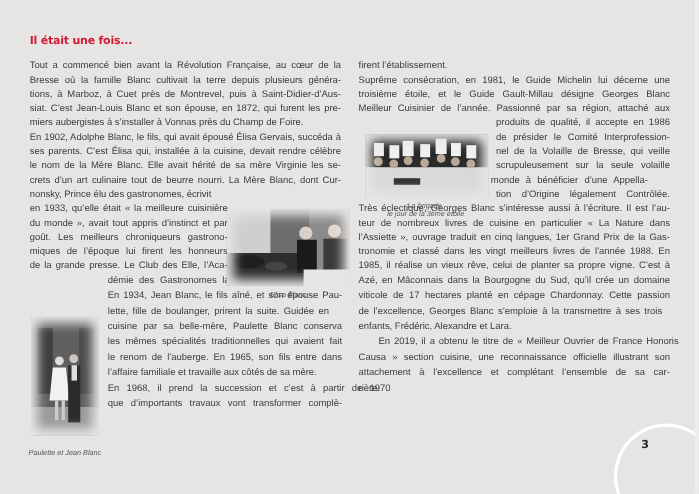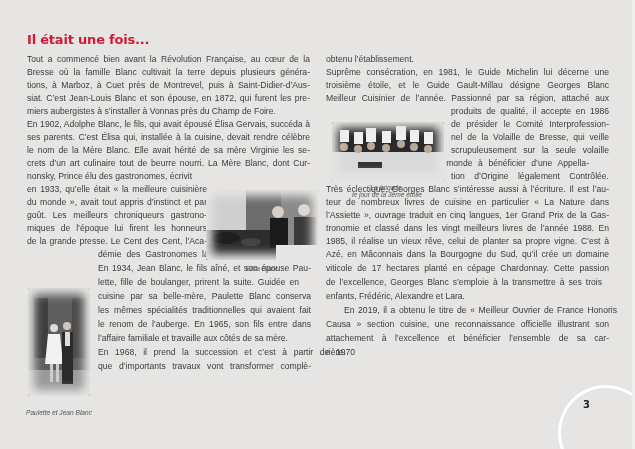--- a/index.html
+++ b/index.html
@@ -7,21 +7,21 @@
     width:635px; height:449px; overflow:hidden;
     background:#e6e5e3;
     font-family:"Liberation Sans", sans-serif;
     color:#3a3a3a;
     position:relative;
   }
   .page { position:absolute; left:0; top:0; width:635px; height:449px; }
   .title {
     position:absolute; left:27px; top:32px;
     font-family:"DejaVu Sans", sans-serif;
-    font-weight:bold; font-size:13px; color:#d21a34; letter-spacing:-0.2px;
+    font-weight:bold; font-size:10px; color:#d21a34; letter-spacing:-0.2px;
   }
   .line {
     position:absolute; font-size:8.6px; line-height:12px; white-space:nowrap;
     color:#3b3b3b;
   }
   .left-col .line { left:27px; }
   .just { display:block; text-align:justify; text-align-last:justify; }
   .photo {
     position:absolute; overflow:hidden;
     border-radius:2px;
@@ -61,21 +61,21 @@
     <span class="line" style="top:105px;left:27px">miers aubergistes à s’installer à Vonnas près du Champ de Foire.</span>
     <span class="line just" style="top:118px;width:283px;left:27px">En 1902, Adolphe Blanc, le fils, qui avait épousé Élisa Gervais, succéda à</span>
     <span class="line just" style="top:131px;width:283px;left:27px">ses parents. C’est Élisa qui, installée à la cuisine, devait rendre célèbre</span>
     <span class="line just" style="top:144px;width:283px;left:27px">le nom de la Mère Blanc. Elle avait hérité de sa mère Virginie les se-</span>
     <span class="line just" style="top:157px;width:283px;left:27px">crets d’un art culinaire tout de beurre nourri. La Mère Blanc, dont Cur-</span>
     <span class="line" style="top:170px;left:27px">nonsky, Prince élu des gastronomes, écrivit</span>
     <span class="line just" style="top:183px;width:180px;left:27px">en 1933, qu’elle était  « la meilleure cuisinière</span>
     <span class="line just" style="top:196px;width:180px;left:27px">du monde », avait tout appris d’instinct et par</span>
     <span class="line just" style="top:209px;width:180px;left:27px">goût. Les meilleurs chroniqueurs gastrono-</span>
     <span class="line just" style="top:222px;width:180px;left:27px">miques de l’époque lui firent les honneurs</span>
-    <span class="line just" style="top:235px;width:180px;left:27px">de la grande presse. Le Cent des Cent, l’Aca-</span>
+    <span class="line just" style="top:235px;width:180px;left:27px">de la grande presse. Le Club des Elle, l’Aca-</span>
     <span class="line just" style="top:248px;width:213px;left:98px">démie des Gastronomes la consacrèrent également.</span>
     <span class="line just" style="top:262px;width:213px;left:98px">En 1934, Jean Blanc, le fils aîné, et son épouse Pau-</span>
     <span class="line just" style="top:276px;width:201px;left:98px">lette, fille de boulanger, prirent la suite. Guidée en</span>
     <span class="line just" style="top:290px;width:213px;left:98px">cuisine par sa belle-mère, Paulette Blanc conserva</span>
     <span class="line just" style="top:304px;width:213px;left:98px">les mêmes spécialités traditionnelles qui avaient fait</span>
     <span class="line just" style="top:318px;width:213px;left:98px">le renom de l’auberge. En 1965, son fils entre dans</span>
     <span class="line" style="top:332px;left:98px">l’affaire familiale et travaille aux côtés de sa mère.</span>
     <span class="line just" style="top:346px;width:257px;left:98px">En 1968, il prend la succession et c’est à partir de 1970</span>
     <span class="line just" style="top:360px;width:213px;left:98px">que d’importants travaux vont transformer complè-</span>
   </div>
@@ -108,42 +108,42 @@
       <rect x="22" y="76" width="3" height="18" fill="#ccc"></rect>
       <rect x="28" y="76" width="3" height="18" fill="#ccc"></rect>
       <circle cx="39" cy="38" r="4" fill="#cfc7bf"></circle>
       <rect x="34" y="44" width="11" height="52" fill="#2b2b2b"></rect>
       <rect x="37" y="44" width="5" height="14" fill="#ddd"></rect>
     </svg>
   </div>
   <div class="caption" style="left:18px;top:409px;width:82px;">Paulette et Jean Blanc</div>
 
   <div class="right-col">
-    <span class="line" style="top:53px;left:326px">obtenu l’établissement.</span>
+    <span class="line" style="top:53px;left:326px">firent l’établissement.</span>
     <span class="line just" style="top:66px;width:283px;left:326px">Suprême consécration, en 1981, le Guide Michelin lui décerne une</span>
     <span class="line just" style="top:79px;width:283px;left:326px">troisième étoile, et le Guide Gault-Millau désigne Georges Blanc</span>
     <span class="line just" style="top:92px;width:283px;left:326px">Meilleur Cuisinier de l’année. Passionné par sa région, attaché aux</span>
     <span class="line just" style="top:105px;width:158px;left:451px">produits de qualité, il accepte en 1986</span>
     <span class="line just" style="top:118px;width:158px;left:451px">de présider le Comité Interprofession-</span>
     <span class="line just" style="top:131px;width:158px;left:451px">nel de la Volaille de Bresse, qui veille</span>
     <span class="line just" style="top:144px;width:158px;left:451px">scrupuleusement sur la seule volaille</span>
     <span class="line just" style="top:157px;width:158px;left:431px">au monde à bénéficier d’une Appella-</span>
     <span class="line just" style="top:170px;width:158px;left:451px">tion d’Origine légalement Contrôlée.</span>
     <span class="line just" style="top:183px;width:283px;left:326px">Très éclectique, Georges Blanc s’intéresse aussi à l’écriture. Il est l’au-</span>
     <span class="line just" style="top:196px;width:283px;left:326px">teur de nombreux livres de cuisine en particulier « La Nature dans</span>
     <span class="line just" style="top:209px;width:283px;left:326px">l’Assiette », ouvrage traduit en cinq langues, 1er Grand Prix de la Gas-</span>
     <span class="line just" style="top:222px;width:283px;left:326px">tronomie et classé dans les vingt meilleurs livres de l’année 1988. En</span>
     <span class="line just" style="top:235px;width:283px;left:326px">1985, il réalise un vieux rêve, celui de planter sa propre vigne. C’est à</span>
     <span class="line just" style="top:248px;width:283px;left:326px">Azé, en Mâconnais dans la Bourgogne du Sud, qu’il crée un domaine</span>
     <span class="line just" style="top:262px;width:283px;left:326px">viticole de 17 hectares planté en cépage Chardonnay. Cette passion</span>
     <span class="line just" style="top:276px;width:276px;left:326px">de l’excellence, Georges Blanc s’emploie à la transmettre à ses trois</span>
     <span class="line" style="top:290px;left:326px">enfants, Frédéric, Alexandre et Lara.</span>
     <span class="line just" style="top:304px;width:273px;left:344px">En 2019, il a obtenu le titre de « Meilleur Ouvrier de France Honoris</span>
     <span class="line just" style="top:318px;width:283px;left:326px">Causa » section cuisine, une reconnaissance officielle illustrant son</span>
-    <span class="line just" style="top:332px;width:283px;left:326px">attachement à l’excellence et bénéficier l’ensemble de sa car-</span>
+    <span class="line just" style="top:332px;width:283px;left:326px">attachement à l’excellence et complétant l’ensemble de sa car-</span>
     <span class="line" style="top:346px;left:326px">rière.</span>
   </div>
 
   <div class="photo" style="left:332px;top:122px;width:112px;height:58px;">
     <svg width="112" height="58" viewBox="0 0 112 58">
       <rect width="112" height="58" fill="#2a2a2a"></rect>
       <rect x="0" y="30" width="112" height="28" fill="#d9d9d9"></rect>
       <g fill="#f0f0f0">
         <rect x="8" y="8" width="9" height="12"></rect>
         <rect x="22" y="10" width="9" height="12"></rect>

